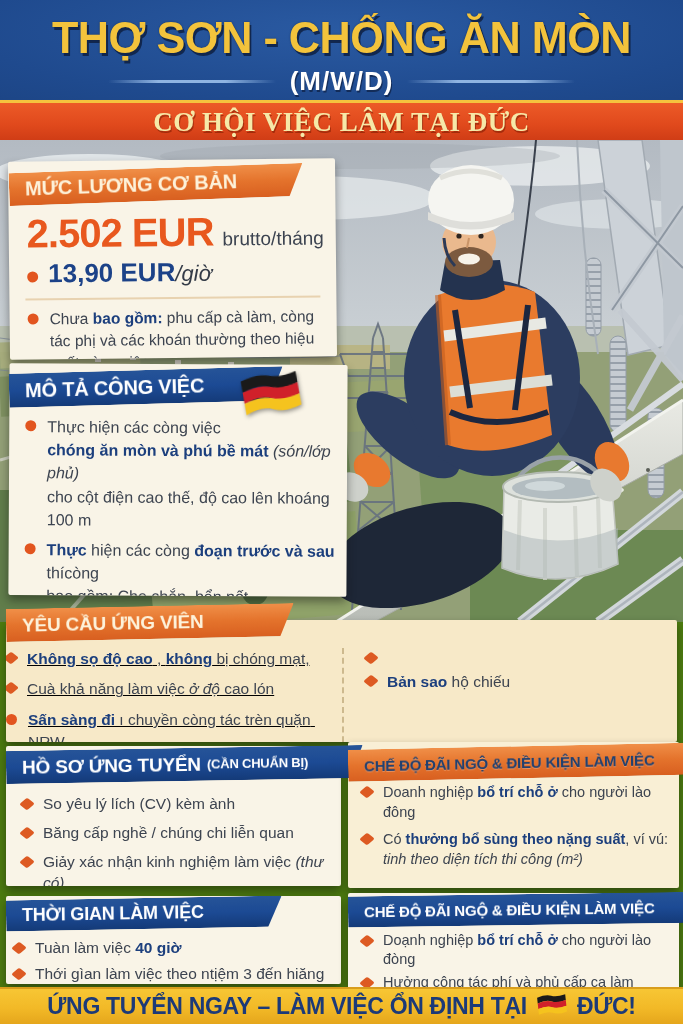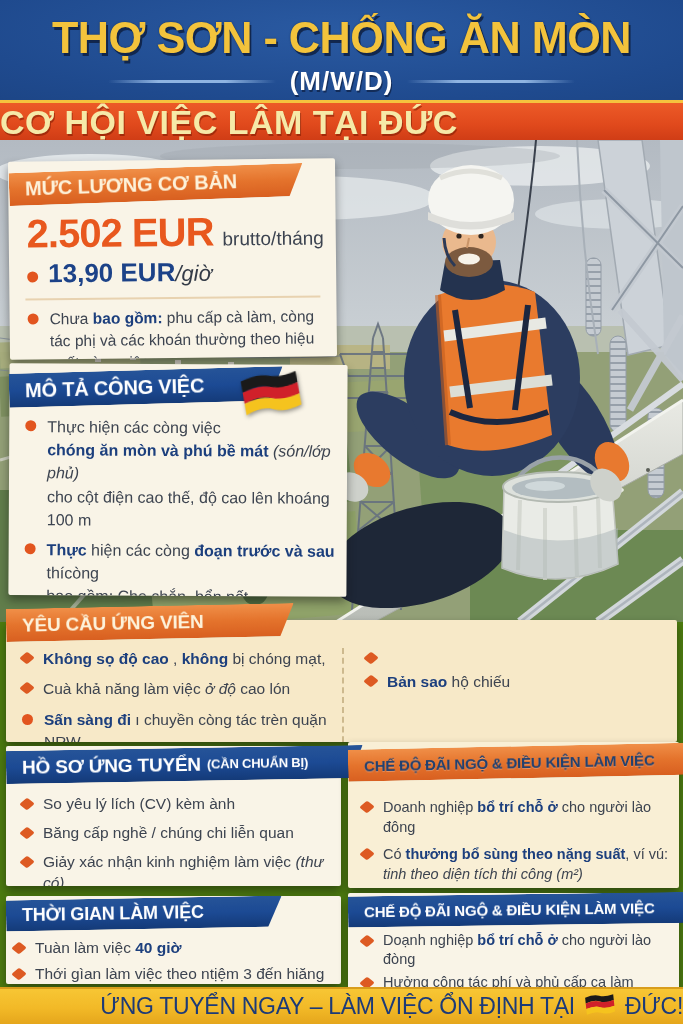--- a/index.html
+++ b/index.html
@@ -15,23 +15,23 @@
     font-size:45px;font-weight:bold;color:#f3c33c;letter-spacing:-.5px;
     transform:scaleX(.96);
     text-shadow:2px 3px 0 rgba(14,32,66,.85), 0 0 2px rgba(14,32,66,.6);}
   .mwd-row{position:absolute;top:66px;left:0;width:100%;display:flex;align-items:center;justify-content:center;gap:14px;}
   .mwd-line{width:168px;height:3px;border-radius:2px;
     background:linear-gradient(90deg, rgba(140,175,220,0), #8fb4e2 30%, #8fb4e2 70%, rgba(140,175,220,0));}
   .mwd{font-size:26px;font-weight:bold;color:#fff;letter-spacing:1px;text-shadow:1px 2px 0 rgba(14,32,66,.7);}
   .red-banner{position:absolute;top:100px;left:0;width:683px;height:41px;
     background:linear-gradient(180deg,#ec5a27 0%,#e14a1d 55%,#cf3c15 100%);
     border-top:3px solid #f5c33e;box-sizing:border-box;
-    display:flex;align-items:center;
-    font-size:34px;font-weight:bold;color:#f6e9a8;letter-spacing:.5px;
-    text-shadow:1px 2px 0 rgba(120,25,0,.55);}
+    display:flex;align-items:center;justify-content:center;
+    font-size:27px;font-weight:bold;color:#f6e9a8;letter-spacing:.5px;
+    text-shadow:1px 2px 0 rgba(120,25,0,.55);font-family:Liberation Serif, serif;}
   
   .photo{position:absolute;top:140px;left:0;width:683px;height:482px;display:block;}
   
   .card{position:absolute;background:#f9f4e7;box-shadow:0 5px 10px rgba(15,15,15,.45);border-radius:2px;z-index:3;box-sizing:border-box;overflow:hidden;}
   .ribbon{position:absolute;display:flex;align-items:center;z-index:6;
     padding:0 26px 0 16px;font-weight:bold;letter-spacing:-.2px;
     filter:drop-shadow(0 3px 3px rgba(0,0,0,.4));
     clip-path:polygon(0 0,100% 0,calc(100% - 14px) 100%,0 100%);}
   .ribbon.orange{background:linear-gradient(180deg,#f08f48 0%,#e4732c 50%,#d85f20 100%);color:#fdf2da;}
   .ribbon.blue{background:linear-gradient(180deg,#265498 0%,#1c4a94 50%,#143a78 100%);color:#ffffff;}
@@ -56,49 +56,49 @@
   #card-salary .bullet{margin:0 14px 0 18px;font-size:15.5px;line-height:1.42;}
   
   #card-job{left:9px;top:364px;width:338px;height:232px;transform:rotate(.3deg);}
   #rb-job{left:9px;top:370px;width:232px;height:34px;font-size:20px;transform:rotate(-1.6deg);}
   .flag-desc{position:absolute;left:240px;top:370px;z-index:7;transform:rotate(-4deg);filter:drop-shadow(1px 2px 2px rgba(0,0,0,.4));}
   #card-job .content{padding:52px 10px 0 16px;font-size:16px;line-height:1.45;}
   
   #card-req{left:6px;top:620px;width:671px;height:122px;background:#f7e9c8;}
   #rb-req{left:6px;top:606px;width:246px;height:33px;font-size:19px;transform:rotate(-1.2deg);}
   .req-cols{display:flex;padding-top:28px;}
-  .req-left{width:330px;padding-left:16px;box-sizing:border-box;}
+  .req-left{width:330px;box-sizing:border-box;text-decoration:underline;}
   .req-right{flex:1;padding-left:22px;border-left:2px dashed #cdb98e;margin-left:6px;}
   #card-req .bullet{font-size:15.5px;line-height:1.45;margin-bottom:8px;}
   
   #card-dossier{left:6px;top:746px;width:335px;height:140px;}
   #rb-dossier{left:6px;top:748px;width:315px;height:33px;font-size:19px;transform:rotate(-1deg);}
   #card-dossier .content{padding:48px 0 0 16px;font-size:15.5px;line-height:1.35;}
   #card-dossier .bullet{margin-bottom:8px;}
   
   #card-benefits1{left:348px;top:742px;width:331px;height:146px;background:#f9efd5;}
   #rb-benefits1{left:348px;top:746px;width:320px;height:32px;font-size:15px;transform:rotate(-1.2deg);}
-  #card-benefits1 .content{padding:55px 6px 0 14px;font-size:14.5px;line-height:1.4;}
+  #card-benefits1 .content{padding:40px 6px 0 14px;font-size:14.5px;line-height:1.4;}
   #card-benefits1 .bullet{margin-bottom:6px;}
   
   #card-schedule{left:6px;top:896px;width:335px;height:88px;}
   #rb-schedule{left:6px;top:898px;width:234px;height:31px;font-size:18px;transform:rotate(-1deg);}
   #card-schedule .content{padding:42px 8px 0 8px;font-size:15.5px;line-height:1.3;}
   #card-schedule .bullet{margin-bottom:6px;}
   
   #card-benefits2{left:348px;top:893px;width:331px;height:100px;}
   #rb-benefits2{left:348px;top:894px;width:324px;height:31px;font-size:15px;transform:rotate(-.8deg);}
   #card-benefits2 .content{padding:38px 6px 0 14px;font-size:14.5px;line-height:1.32;}
   #card-benefits2 .bullet{margin-bottom:4px;}
   
   .footer{position:absolute;left:0;top:987px;width:683px;height:37px;
     background:linear-gradient(180deg,#f7c634 0%,#f2b927 55%,#e5a61c 100%);
     border-top:2px solid #d89d1d;box-sizing:border-box;
-    display:flex;align-items:center;justify-content:flex-end;gap:9px;
-    font-size:23px;font-weight:normal;color:#1c3a78;letter-spacing:-.3px;z-index:8;}
+    display:flex;align-items:center;justify-content:center;gap:9px;
+    font-size:23px;font-weight:bold;color:#1c3a78;letter-spacing:-.3px;z-index:8;}
   .footer svg{flex:none;}
 </style>
 </head>
 <body>
 
 <div id="poster">
 
   <div class="hdr">
     <div class="hdr-title">THỢ SƠN - CHỐNG ĂN MÒN</div>
     <div class="mwd-row">

